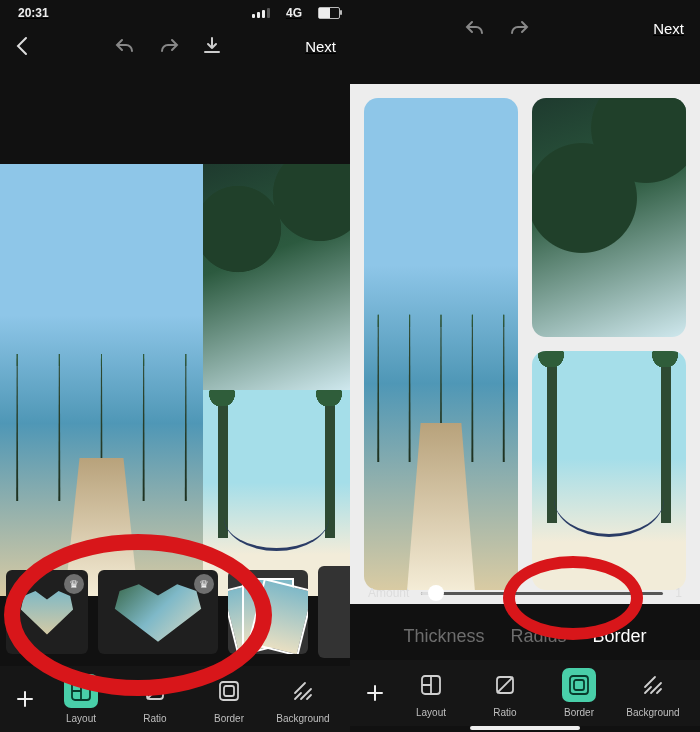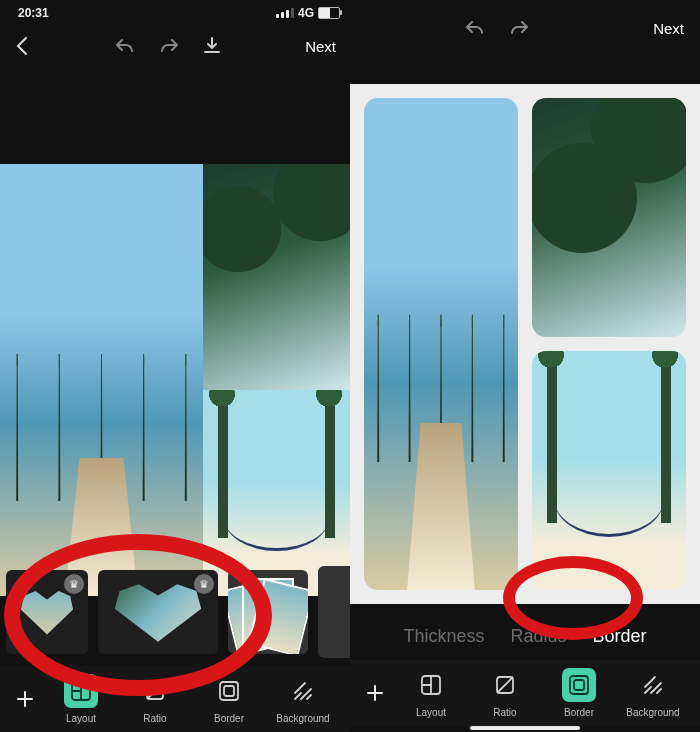--- a/index.html
+++ b/index.html
@@ -1,22 +1,22 @@
 <!DOCTYPE html>
 <html><head>
 <meta charset="utf-8">
 <style>
   html,body{margin:0;padding:0;background:#fff;font-family:-apple-system,Helvetica,Arial,sans-serif;}
-  .root{width:700px;height:732px;display:flex;background:#fff;}
+  .root{width:700px;height:732px;display:flex;background:#fff;text-decoration:underline;}
   .phone{position:relative;height:732px;background:#111;color:#fff;overflow:hidden;}
   .phoneA{width:350px;}
   .phoneB{width:350px;}
   
   .statusbar{display:flex;align-items:center;justify-content:space-between;height:22px;padding:2px 10px 0 18px;font-size:12px;font-weight:600;color:#eee;}
-  .status-right{display:flex;align-items:center;gap:4px;}
+  .status-right{display:flex;align-items:center;gap:16px;}
   .sig-dots{display:flex;gap:2px;align-items:flex-end;}
   .sig-dots span{width:3px;background:#eee;display:inline-block;border-radius:1px;}
   .sig-dots span:nth-child(1){height:4px;}
   .sig-dots span:nth-child(2){height:6px;}
   .sig-dots span:nth-child(3){height:8px;}
   .sig-dots span:nth-child(4){height:10px;background:#555;}
   .battery{width:20px;height:10px;border:1px solid #bbb;border-radius:2px;position:relative;}
   .battery::after{content:"";position:absolute;right:-3px;top:2px;width:2px;height:5px;background:#bbb;border-radius:1px;}
   .battery i{display:block;width:55%;height:100%;background:#eee;}
   
@@ -261,20 +261,28 @@
         <div class="stairs"></div>
       </div>
       <div class="card card2"></div>
       <div class="card card3 tileA2">
         <span class="pl l"></span>
           <span class="pl r"></span>
           <div class="hm"></div>
       </div>
     </div>
 
+    <div class="sliderrow">
+      <span>Amount</span>
+      <div class="track">
+        <div class="fill"></div>
+          <div class="knob"></div>
+      </div>
+      <span>1</span>
+    </div>
 
     <div class="tabsB">
       <span>Thickness</span>
       <span>Radius</span>
       <span class="active">Border</span>
     </div>
 
     <div class="toolsB">
       <div class="plusbtn">
         <svg width="20" height="20" viewBox="0 0 20 20">

